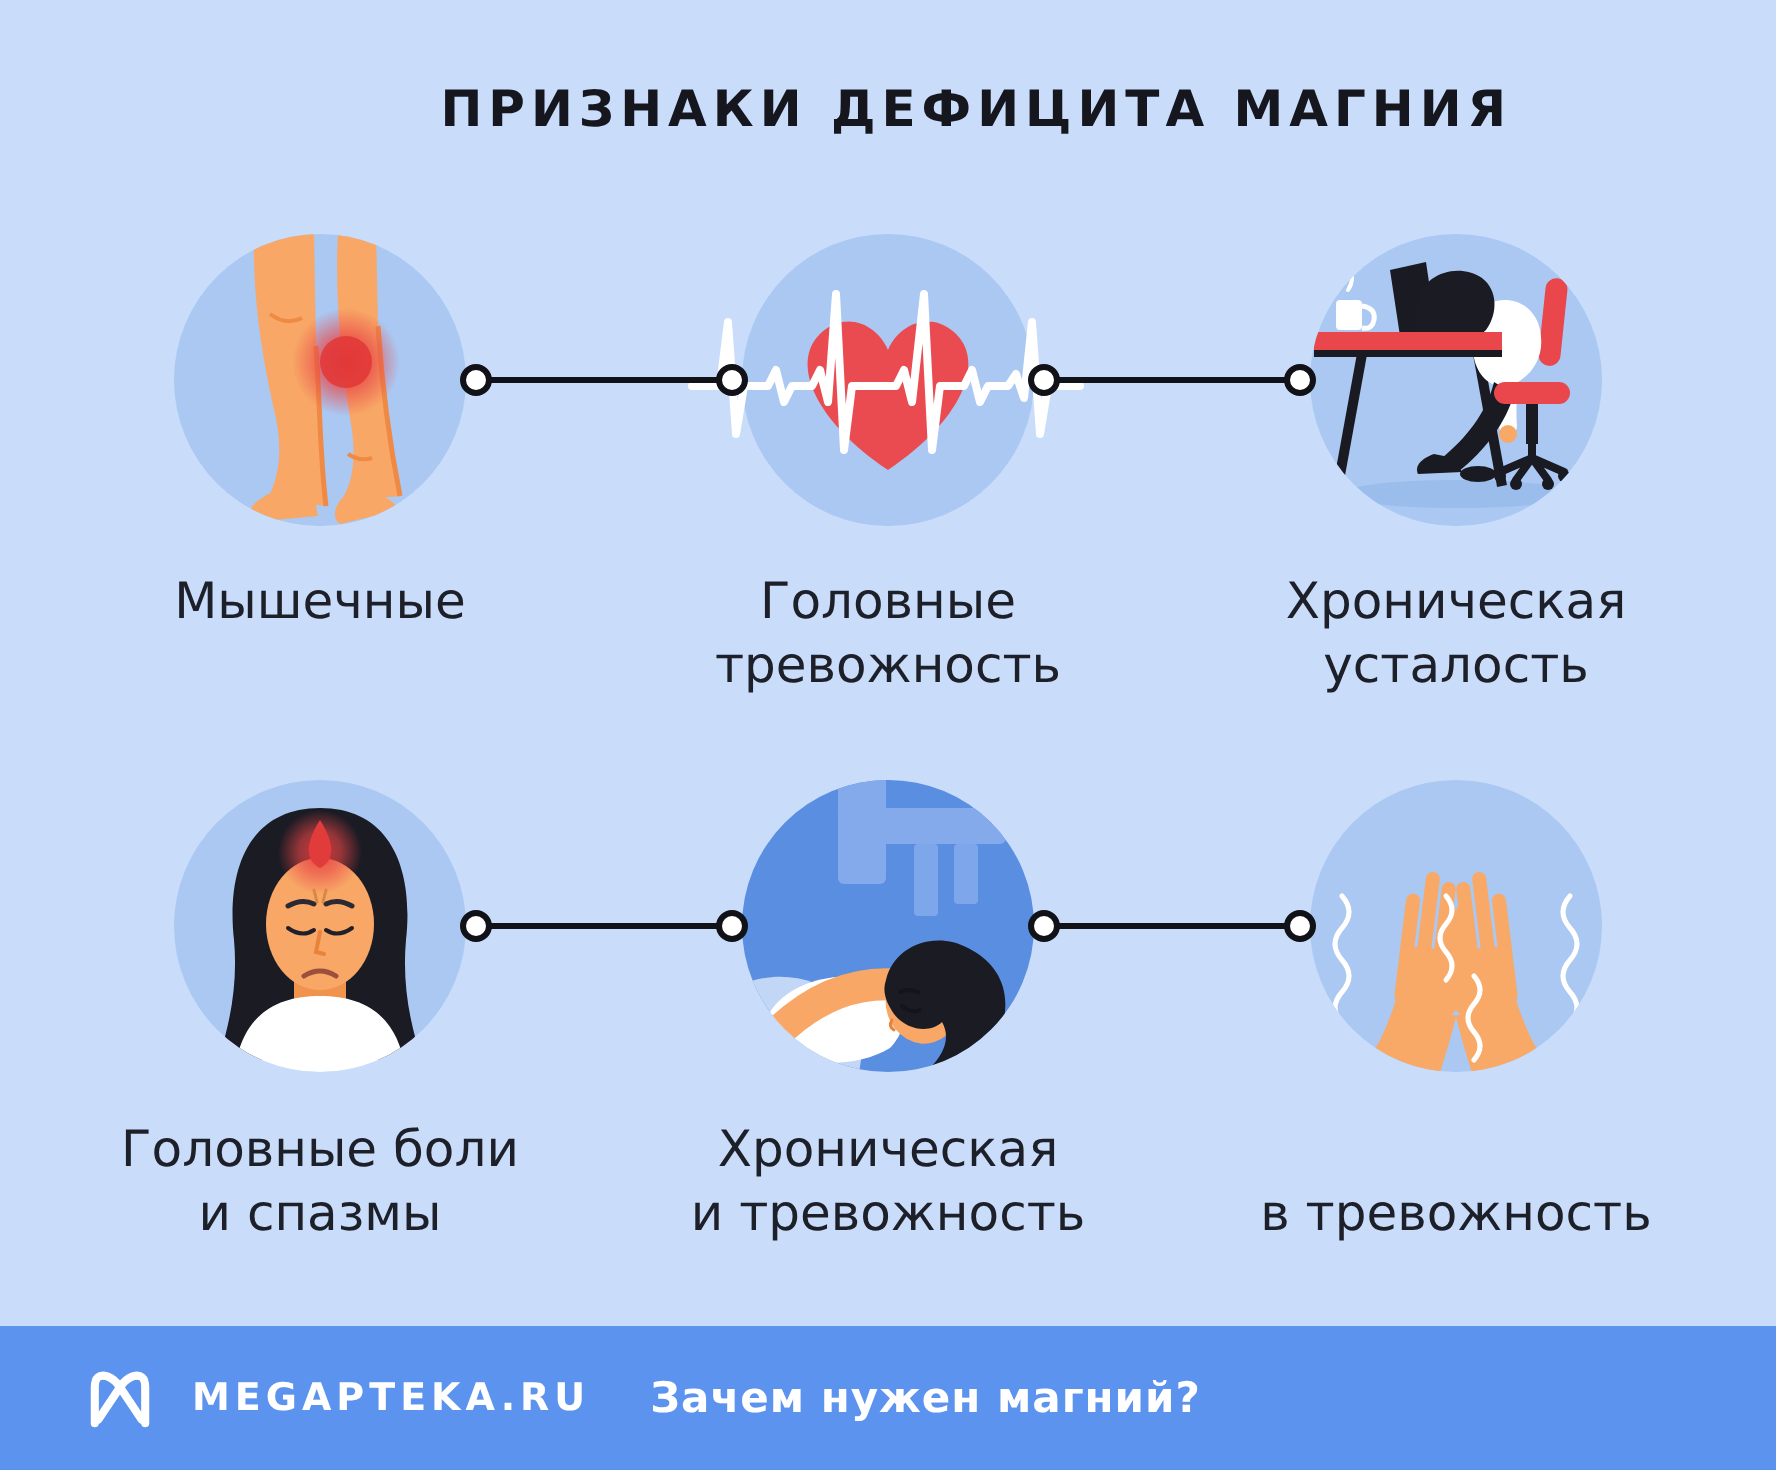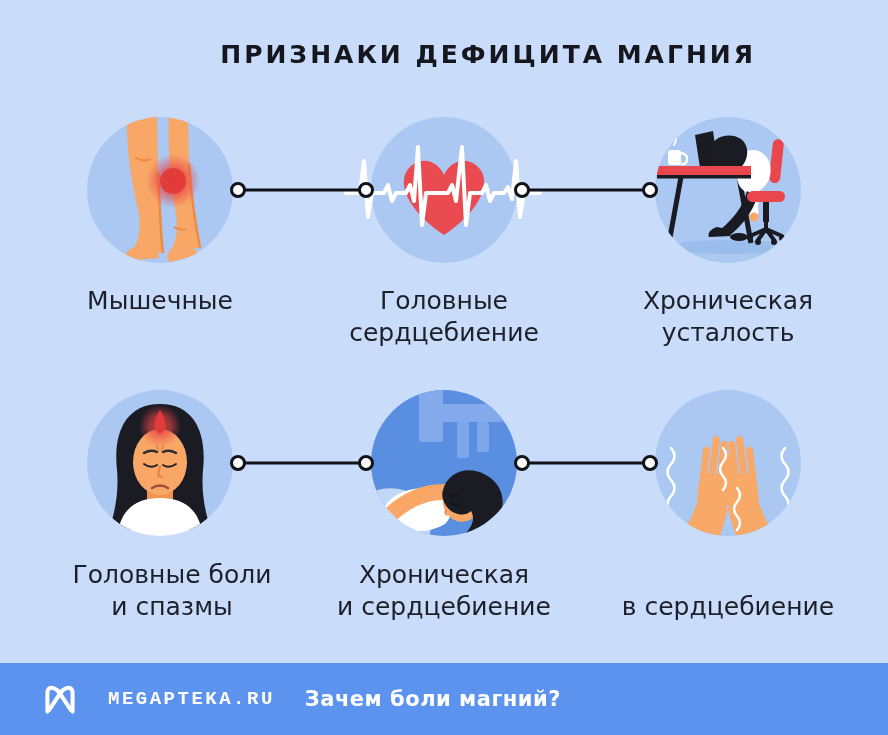--- a/index.html
+++ b/index.html
@@ -14,21 +14,21 @@
   .cell{position:absolute;width:146px;height:146px;}
   .cell.wide{width:200px;}
   .cell svg{display:block;overflow:visible;}
   .disc{fill:var(--disc);}
   .disc-dark{fill:var(--disc-dark);}
   .sym-label{position:absolute;width:280px;text-align:center;color:var(--label);
              font-size:25px;line-height:32px;font-weight:500;}
   .connectors{position:absolute;top:0;left:0;pointer-events:none;}
   .footer{position:absolute;left:0;bottom:0;width:888px;height:72px;background:var(--footer);
           display:flex;align-items:center;padding-left:40px;box-sizing:border-box;color:#fff;}
-  .brand{font-size:19px;font-weight:bold;letter-spacing:2.5px;margin-left:28px;font-family:Liberation Mono, monospace;}
+  .brand{font-size:19px;font-weight:bold;letter-spacing:2.5px;margin-left:16px;}
   .question{font-size:21px;font-weight:bold;margin-left:30px;letter-spacing:0.5px;}
 </style>
 </head>
 <body>
 
 <div class="page">
 
   <h1 class="title">ПРИЗНАКИ ДЕФИЦИТА МАГНИЯ</h1>
 
   <div class="cell" style="left:87px;top:117px">
@@ -207,43 +207,43 @@
       <circle cx="522" cy="463" r="6.5"></circle>
         <circle cx="650" cy="463" r="6.5"></circle>
     </g>
   </svg>
 
   <div class="sym-label" style="left:20px;top:285px">
     <span>Мышечные</span><br>
   </div>
   <div class="sym-label" style="left:304px;top:285px">
     <span>Головные</span><br>
-    <span>сердцебиение</span>
+    <span>тревожность</span>
   </div>
   <div class="sym-label" style="left:588px;top:285px">
     <span>Хроническая</span><br>
     <span>усталость</span>
   </div>
-  <div class="sym-label" style="left:32px;top:559px">
+  <div class="sym-label" style="left:20px;top:559px">
     <span>Головные боли</span><br>
     <span>и спазмы</span>
   </div>
   <div class="sym-label" style="left:304px;top:559px">
     <span>Хроническая</span><br>
-    <span>и сердцебиение</span>
+    <span>и тревожность</span>
   </div>
   <div class="sym-label" style="left:588px;top:559px">
     <br>
-    <span>в сердцебиение</span>
+    <span>в тревожность</span>
   </div>
 
   <div class="footer">
     <svg width="40" height="36" viewBox="0 0 44 40">
       <g stroke="#ffffff" stroke-width="4.5" fill="none" stroke-linecap="round" stroke-linejoin="round">
         <path d="M8,34 L8,14 Q8,6 15,8 Q19,9.5 22,14 L34,32"></path>
         <path d="M36,34 L36,14 Q36,6 29,8 Q25,9.5 22,14 L10,32"></path>
       </g>
     </svg>
     <span class="brand">MEGAPTEKA.RU</span>
-    <span class="question">Зачем боли магний?</span>
+    <span class="question">Зачем нужен магний?</span>
   </div>
 
 </div>
 
 </body></html>

